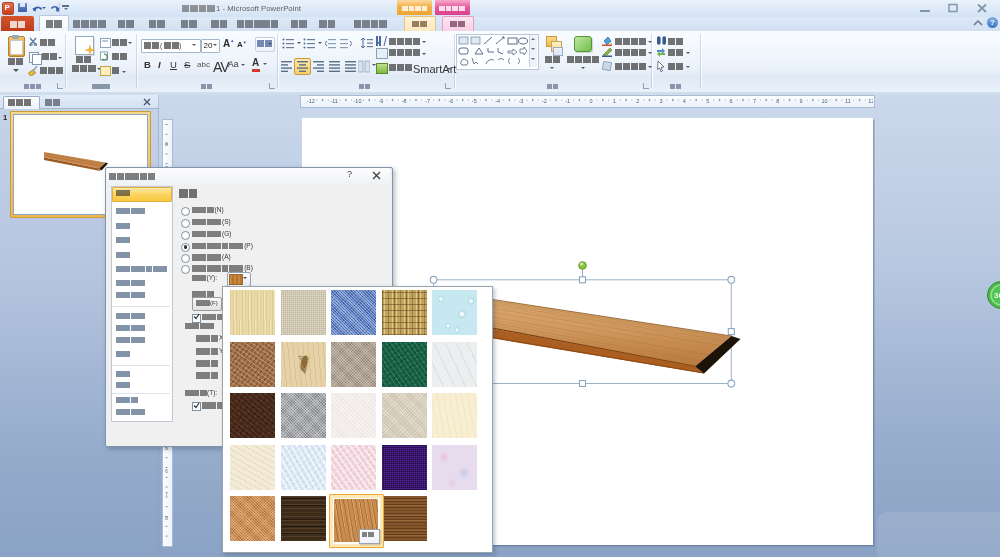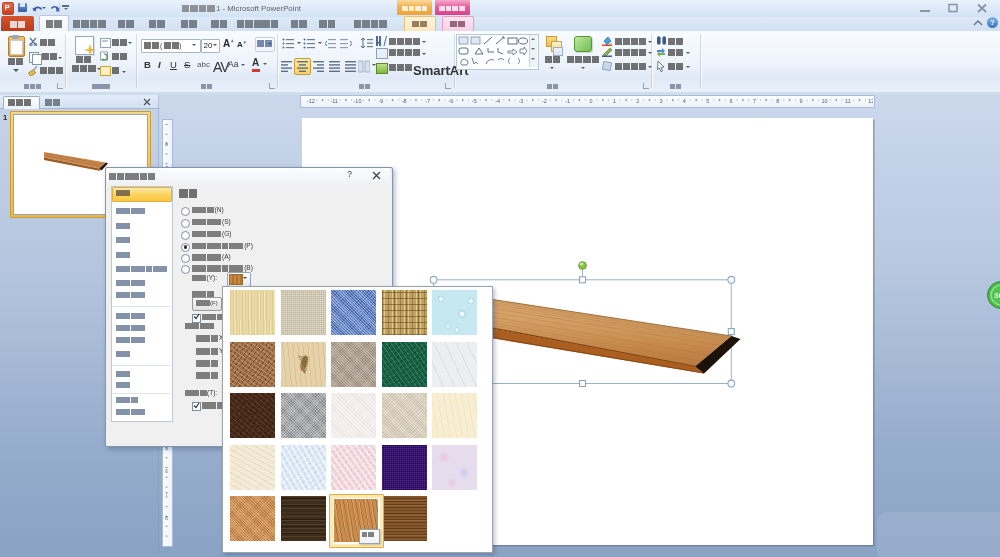--- a/index.html
+++ b/index.html
@@ -223,21 +223,21 @@
     <rect x="3" y="0" width="2" height="10" fill="#4a6a9a"></rect>
     <path d="M8 10 L10.5 0" stroke="#4a6a9a" fill="none"></path>
   </svg>
 <div class="a" style="left:389px;top:37.5px;width:31px;height:7px;background:repeating-linear-gradient(90deg,rgba(45,45,45,.66) 0 7px,transparent 7px 8px)"></div>
 <div class="a" style="left:422px;top:41px;width:0;height:0;border-left:2.5px solid transparent;border-right:2.5px solid transparent;border-top:2.5px solid #4a5a6a"></div>
 <div class="a" style="left:376px;top:48px;width:10px;height:9px;background:#e8eef6;border:1px solid #8aa0b8"></div>
 <div class="a" style="left:389px;top:49px;width:31px;height:7px;background:repeating-linear-gradient(90deg,rgba(45,45,45,.66) 0 7px,transparent 7px 8px)"></div>
 <div class="a" style="left:422px;top:52.5px;width:0;height:0;border-left:2.5px solid transparent;border-right:2.5px solid transparent;border-top:2.5px solid #4a5a6a"></div>
 <div class="a" style="left:376px;top:63px;width:10px;height:9px;background:linear-gradient(#bfe08a,#7fb83f);border:1px solid #5a8a2a"></div>
 <div class="a" style="left:389px;top:64px;width:23px;height:7px;background:repeating-linear-gradient(90deg,rgba(45,45,45,.66) 0 7px,transparent 7px 8px)"></div>
-<div class="a" style="left:413px;top:64px;font-size:13px;color:#333;font-weight:bold;line-height:1;white-space:nowrap">SmartArt</div>
+<div class="a" style="left:413px;top:64px;font-size:11px;color:#333;font-weight:normal;line-height:1;white-space:nowrap">SmartArt</div>
 <div class="a" style="left:447px;top:67.5px;width:0;height:0;border-left:2.5px solid transparent;border-right:2.5px solid transparent;border-top:2.5px solid #4a5a6a"></div>
 <div class="a" style="left:456px;top:34px;width:81px;height:34px;background:#fdfeff;border:1px solid #b7c7d8"></div>
 <svg class="a" style="left:458px;top:36px" width="70" height="30" viewBox="0 0 70 30">
     <rect x="1" y="1" width="9" height="7" fill="#dfe8f2" stroke="#7a8ea6" stroke-width=".8"></rect>
     <rect x="13" y="1" width="9" height="7" fill="#dfe8f2" stroke="#7a8ea6" stroke-width=".8"></rect>
     <path d="M26 8 L34 1" stroke="#5a6f88"></path>
     <path d="M38 8 L46 1 l-2 0 m2 0 l0 2" stroke="#5a6f88" fill="none"></path>
     <rect x="50" y="2" width="9" height="6" fill="none" stroke="#5a6f88"></rect>
     <ellipse cx="65" cy="5" rx="4.5" ry="3" fill="none" stroke="#5a6f88"></ellipse>
     <rect x="1" y="12" width="9" height="6" rx="2" fill="none" stroke="#5a6f88"></rect>

